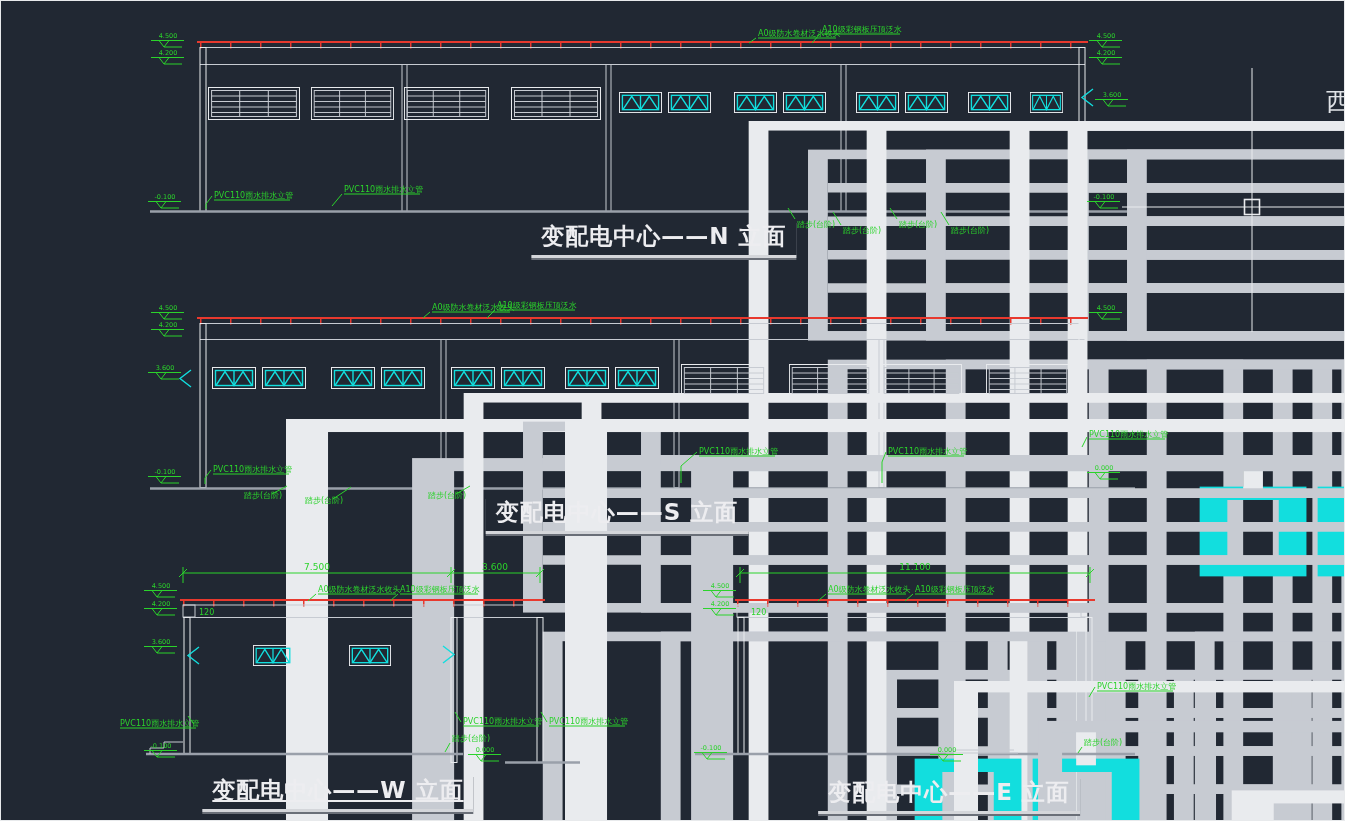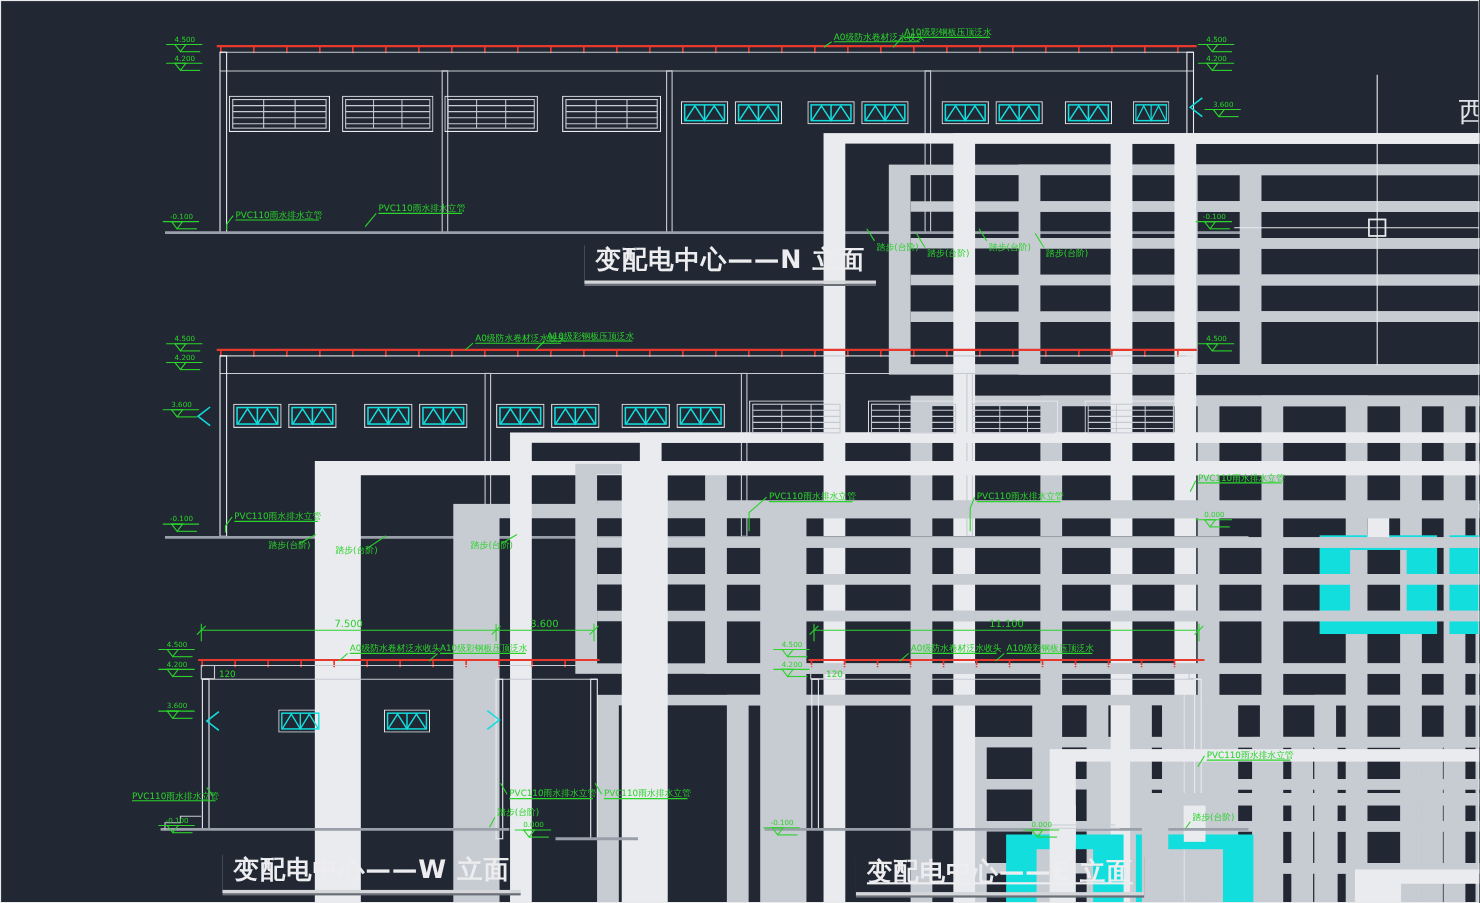--- a/index.html
+++ b/index.html
@@ -453,17 +453,18 @@
 </g>
 
 <g>
   <line x1="1252" y1="68" x2="1252" y2="332" stroke="#e9ebee" stroke-width="1"></line>
   <line x1="1122" y1="207" x2="1345" y2="207" stroke="#e9ebee" stroke-width="1"></line>
   <rect x="1244.5" y="199.5" width="15" height="15" fill="#212833" stroke="#e9ebee" stroke-width="1.6"></rect>
 </g>
 </svg>
 
 <div class="t" style="left:664px;top:221px;">变配电中心——N 立面</div>
-<div class="t" style="left:338px;top:775px;">变配电中心——W 立面</div>
-<div class="t" style="left:909px;top:777px;text-decoration:underline;">变配电中心——E 立面</div>
+<div class="t" style="left:617px;top:497px;">变配电中心——S 立面</div>
+<div class="t" style="left:338px;top:775px;text-decoration:underline;">变配电中心——W 立面</div>
+<div class="t" style="left:949px;top:777px;">变配电中心——E 立面</div>
 
 <div id="clipchar"><span>西</span></div>
 </div>
 
 </body></html>

